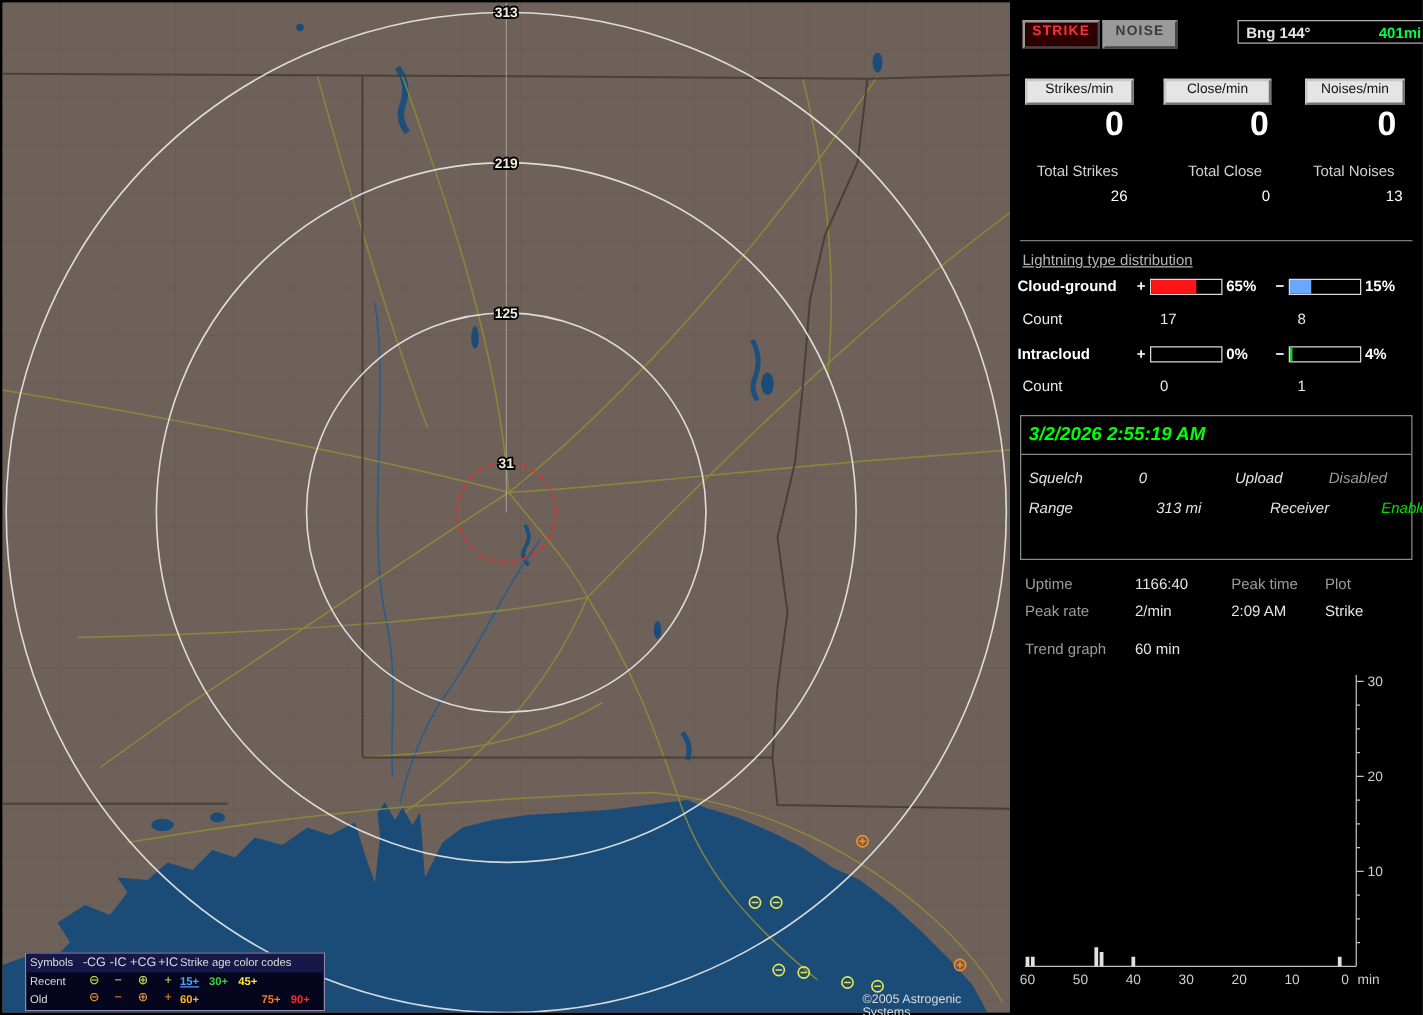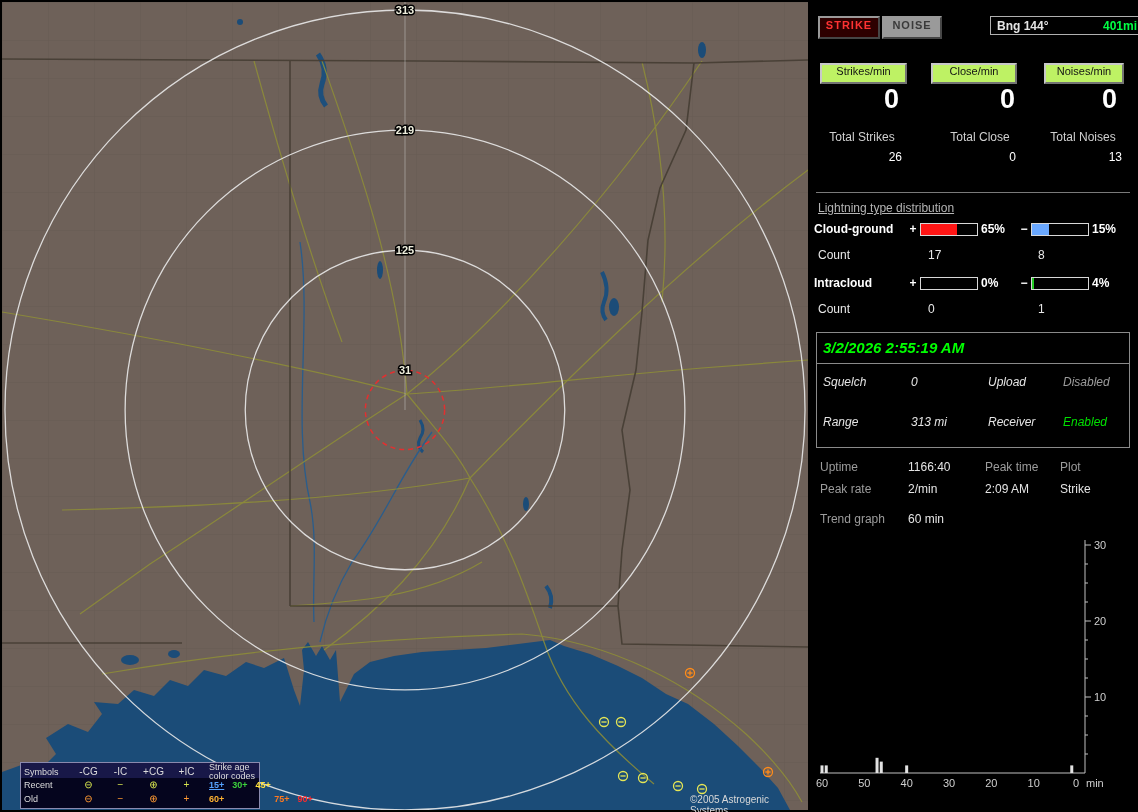--- a/index.html
+++ b/index.html
@@ -9,40 +9,40 @@
   
   .map-wrap{position:absolute;left:2px;top:2px;width:806px;height:808px;background:#6e6159;}
   .ring-label{fill:#eeeedd;font:bold 11px "Liberation Sans",sans-serif;text-anchor:middle;
               paint-order:stroke;stroke:#000;stroke-width:3px;}
   .copyright{position:absolute;left:688px;top:792px;color:#d8d8d8;font-size:10px;}
 
   
   .legend{position:absolute;left:20px;top:762px;width:238px;height:45px;background:#05051e;
           border:1px solid #8a8aae;color:#ddd;font-size:9px;line-height:1;}
   .lg-row{display:grid;grid-template-columns:42px 19px 19px 21px 19px 1fr;align-items:center;
-          height:14px;padding:0 3px;gap:13px;}
+          height:14px;padding:0 3px;}
   .lg-head{background:#181848;height:15px;}
   .lg-sym{text-align:center;font-size:10px;}
   .lg-ages{display:flex;gap:8px;}
   .lg-ages span{font-weight:bold;}
 
   
   .panel{position:absolute;left:814px;top:8px;width:318px;height:800px;color:#e4e4e4;font-size:12px;}
   .panel .abs{position:absolute;}
 
   .btn{position:absolute;top:8px;height:19px;font-size:11px;font-weight:bold;text-align:center;
        line-height:15px;border:2px outset #9a9a9a;letter-spacing:1px;cursor:default;}
   .btn-strike{left:4px;width:58px;background:#2d0000;color:#ff3232;}
   .btn-noise{left:68px;width:56px;background:#9a9a9a;color:#3a3a3a;}
   .bng-box{position:absolute;left:176px;top:8px;width:140px;height:17px;background:#000;
            border:1px solid #b0b0b0;display:flex;justify-content:space-between;align-items:center;
            padding:0 6px;font-weight:bold;font-size:12px;}
   .bng-box .rng{color:#00ff44;}
 
-  .cbtn{position:absolute;top:55px;height:17px;background:#bef264;color:#141414;font-size:11px;
+  .cbtn{position:absolute;top:55px;height:17px;background:#e5e5e5;color:#141414;font-size:11px;
         text-align:center;line-height:13px;border:2px outset #c8c8c8;cursor:default;}
   .bigzero{position:absolute;top:76px;font-size:27px;font-weight:bold;color:#fff;}
   .tlabel{position:absolute;top:122px;color:#d0d0d0;text-align:center;}
   .tval{position:absolute;top:142px;color:#fff;text-align:right;}
 
   .hr{position:absolute;left:2px;width:314px;border-top:1px solid #7a7a7a;}
 
   .dist-title{position:absolute;left:4px;top:193px;color:#b4b4b4;text-decoration:underline;}
   .distrow{position:absolute;left:0;width:314px;display:flex;align-items:center;gap:1px;}
   .distrow .lbl{width:92px;font-weight:bold;color:#fff;}
@@ -279,21 +279,21 @@
 
   <div class="status-box">
     <div class="datetime">3/2/2026 2:55:19 AM</div>
     <div class="inhr"></div>
     <div class="grid4" style="top:42px;">
       <span>Squelch</span>
       <span>0</span>
       <span>Upload</span>
       <span class="dim">Disabled</span>
     </div>
-    <div class="grid4" style="top:82px;">
+    <div class="grid4" style="top:66px;gap:14px;">
       <span>Range</span>
       <span>313 mi</span>
       <span>Receiver</span>
       <span class="grn">Enabled</span>
     </div>
   </div>
 
   <div class="grid4 abs" style="top:452px;">
     <span class="dim">Uptime</span>
     <span>1166:40</span>

